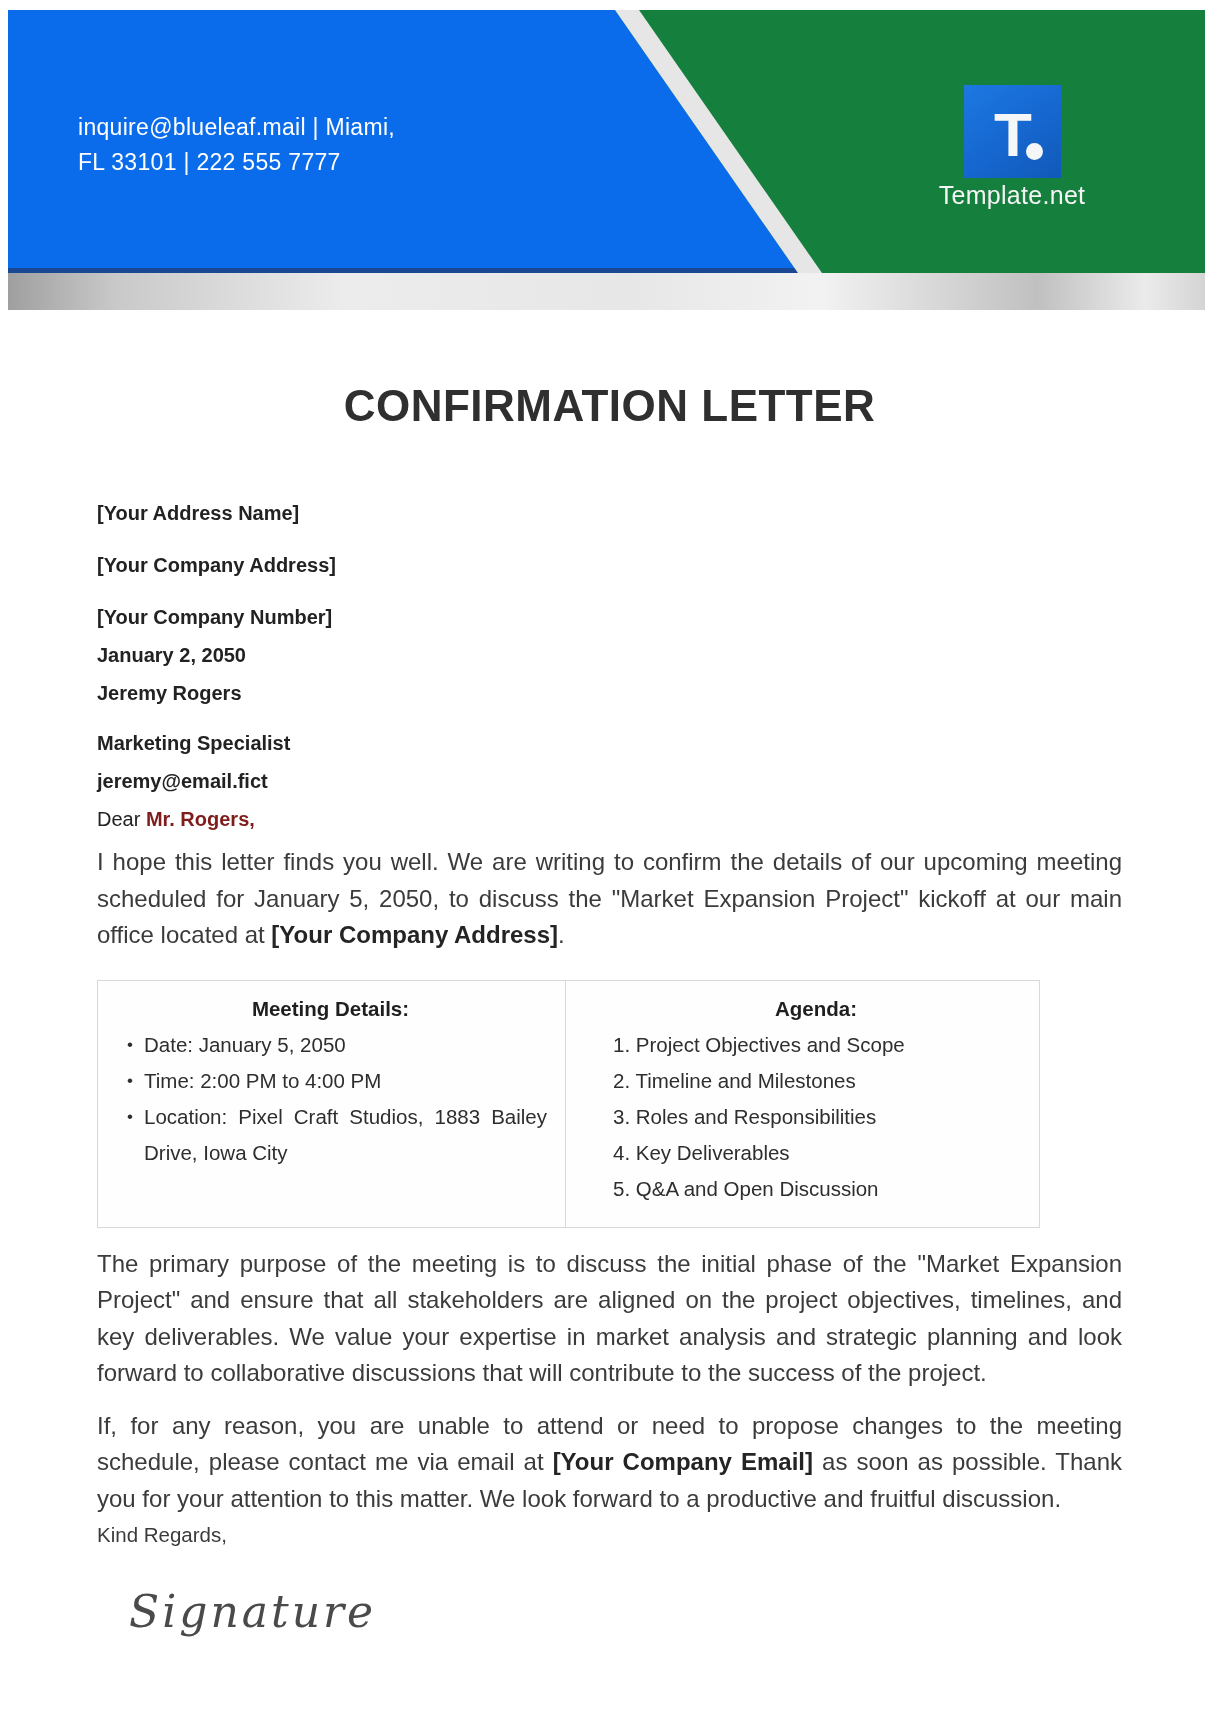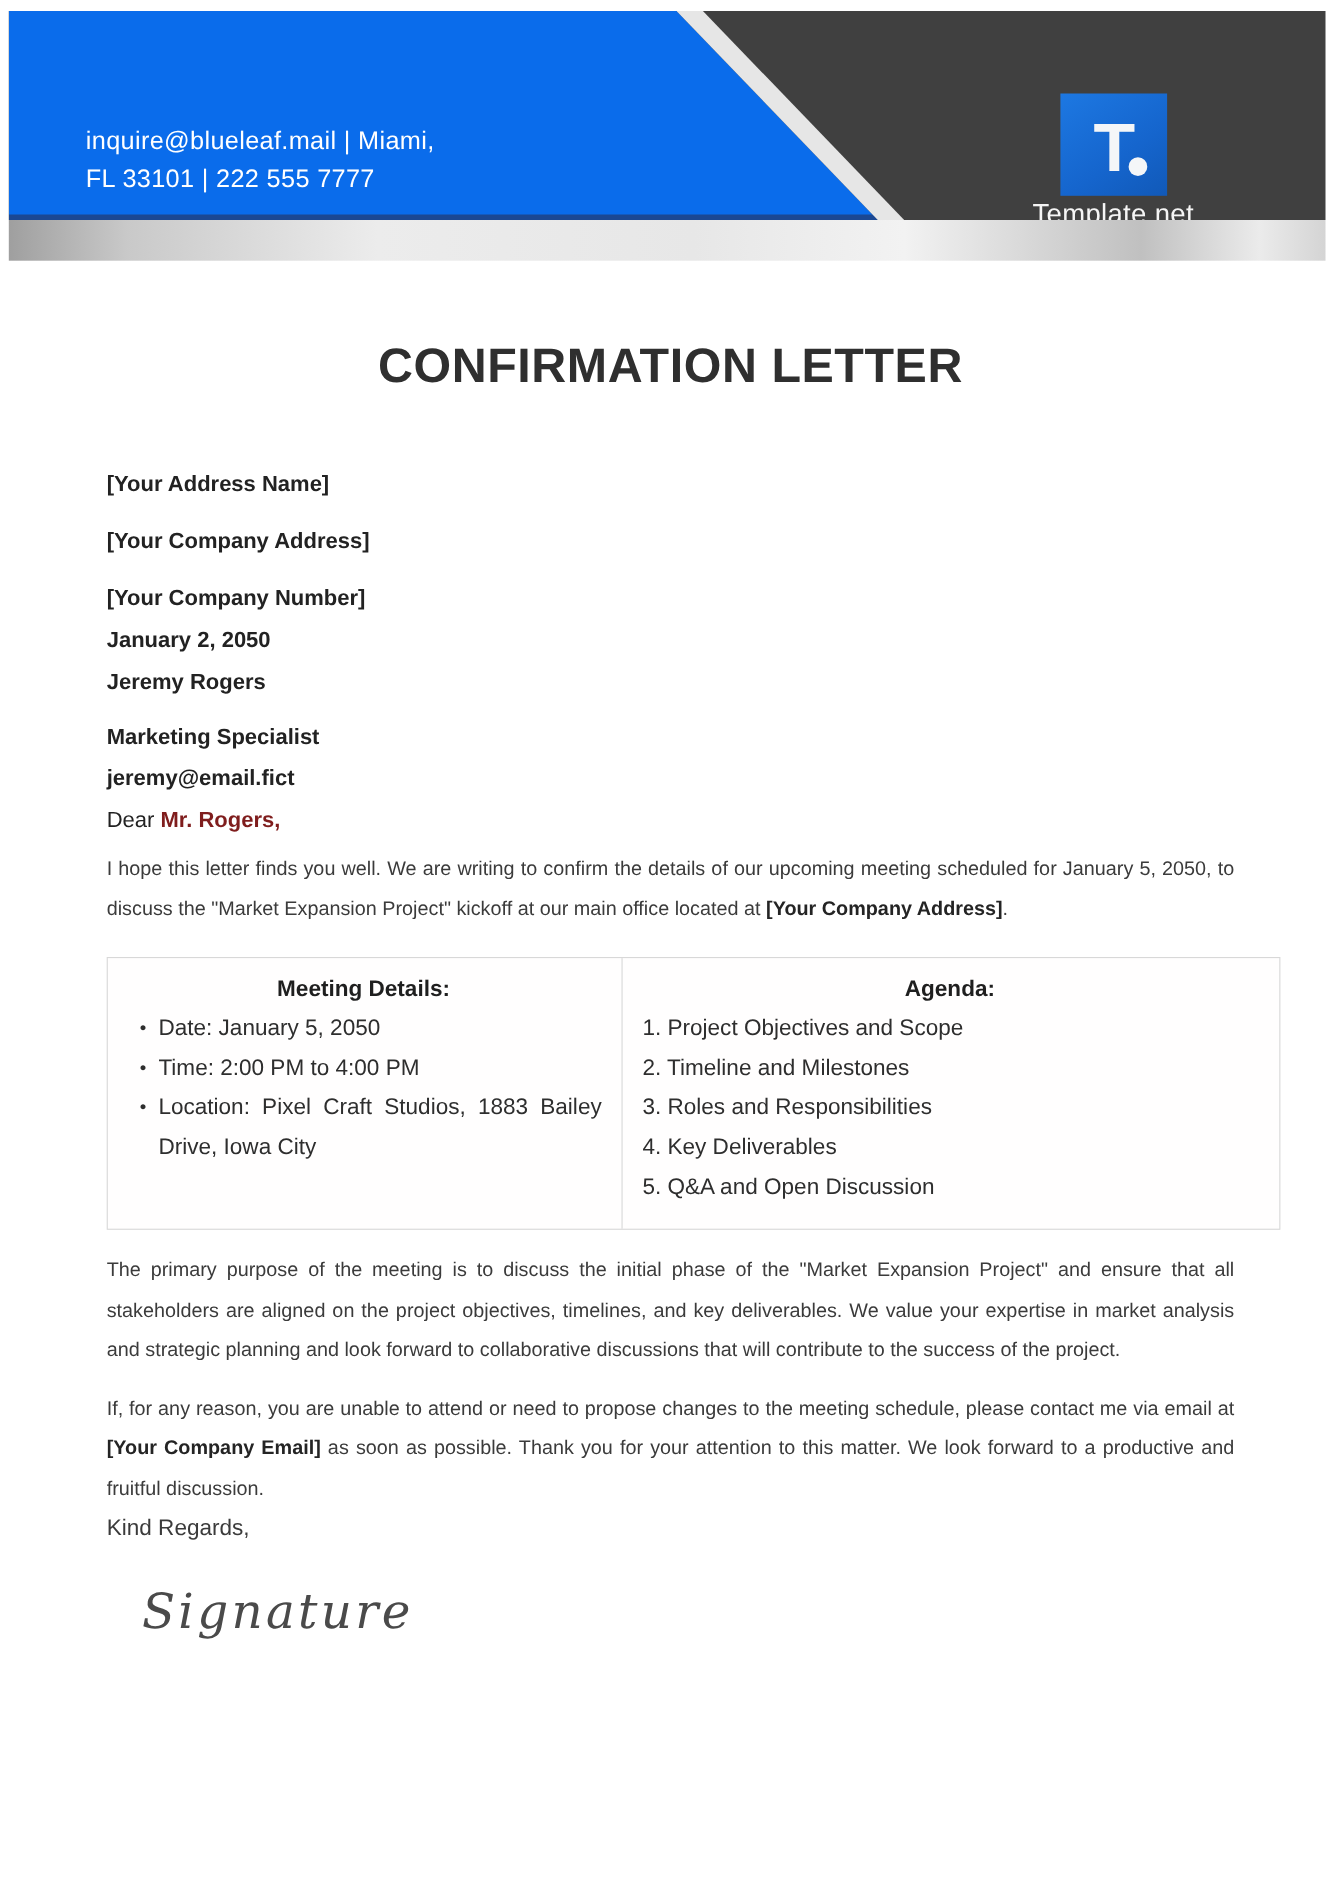--- a/index.html
+++ b/index.html
@@ -8,22 +8,22 @@
     width: 1220px; height: 1721px;
     position: relative; overflow: hidden;
     font-family: "Liberation Sans", "DejaVu Sans", sans-serif;
     -webkit-font-smoothing: antialiased;
   }
 
   
   .masthead {
     position: relative;
     margin: 10px 15px 0 8px;
-    height: 190px;
-    background: #404040;
+    height: 263px;
+    background: #15803d;
     overflow: hidden;
   }
   .blue-panel {
     position: absolute; inset: 0;
     background: #0a6ceb;
     clip-path: polygon(0 0, 607px 0, 790px 100%, 0 100%);
     box-shadow: inset 0 -5px 0 #1b4893;
   }
   .diag-band {
     position: absolute; inset: 0;
@@ -82,35 +82,36 @@
   .info-block p {
     font-size: 20px; line-height: 38px; font-weight: 700; color: #222222;
   }
   .gap-lg { margin-top: 14px; }
   .gap-md { margin-top: 12px; }
   .salutation { font-weight: 400 !important; color: #3a3a3a; }
   .salutation b { color: #7f1d1d; }
 
   .para {
     margin-top: 6px;
-    font-size: 18px; line-height: 36.5px; color: #3b3b3b;
+    font-size: 24px; line-height: 36.5px; color: #3b3b3b;
     text-align: justify;
   }
   .para b { color: #242424; }
   .para + .para { margin-top: 16px; }
   .para2 { margin-top: 18px; }
 
   
   .meeting-table {
     margin-top: 26px;
-    width: 1067px;
+    width: 943px;
     border: 1px solid #d8d8d8;
     display: grid;
     grid-template-columns: 468px 1fr;
     background: #fffefe;
+    gap: 29px;
   }
   .cell { padding: 10px 18px 20px 16px; }
   .cell-left { border-right: 1px solid #d8d8d8; }
   .cell h3 {
     text-align: center;
     font-size: 20.5px; line-height: 36px; font-weight: 700; color: #1f1f1f;
   }
   .details-list { list-style: none; }
   .details-list li {
     position: relative;

